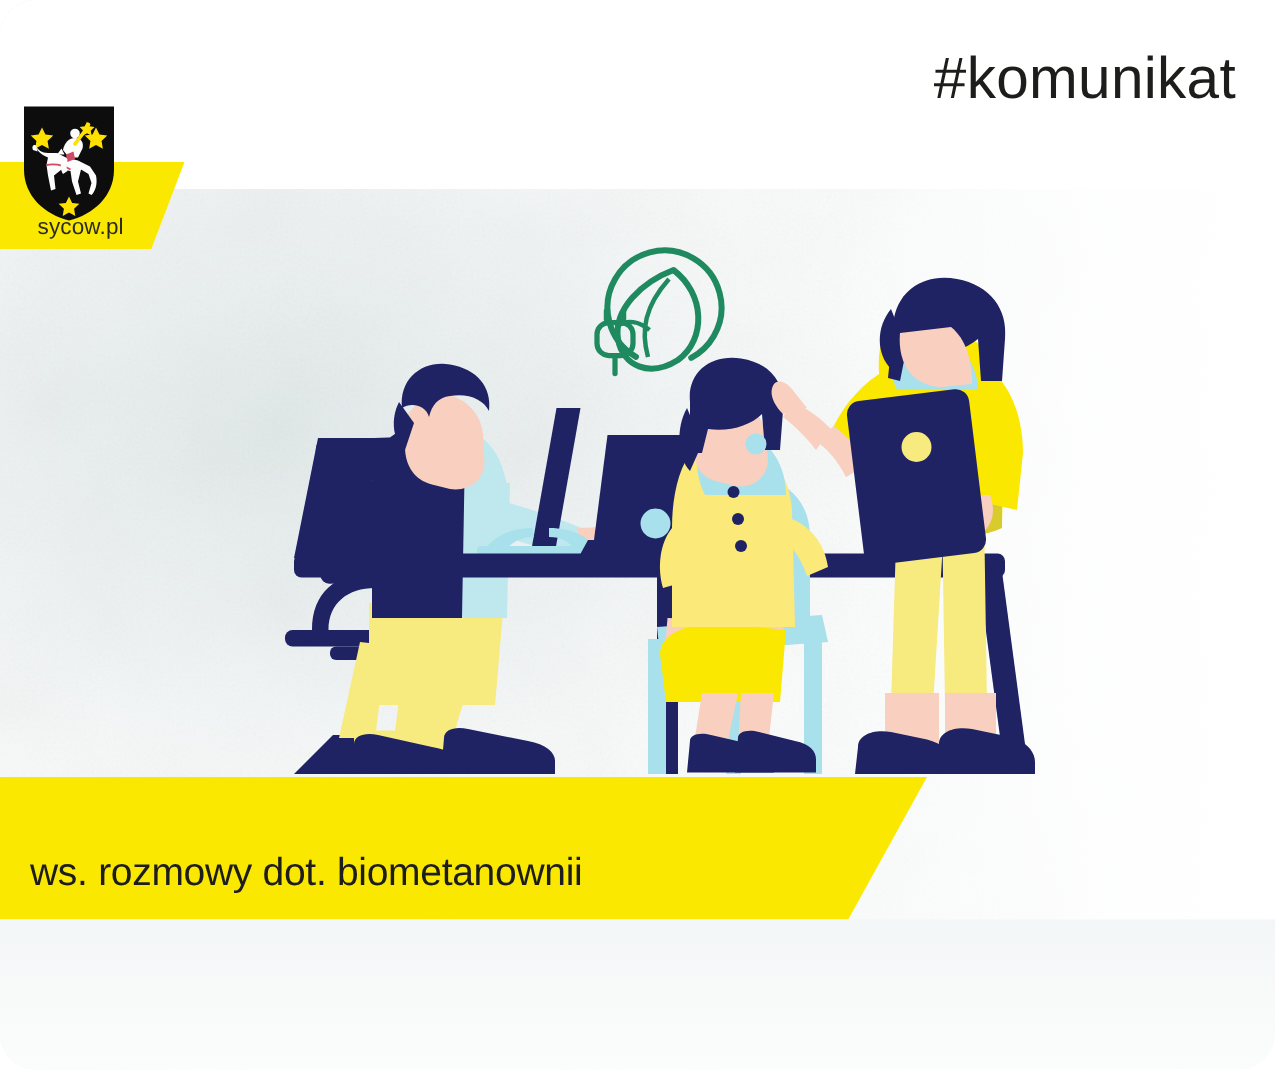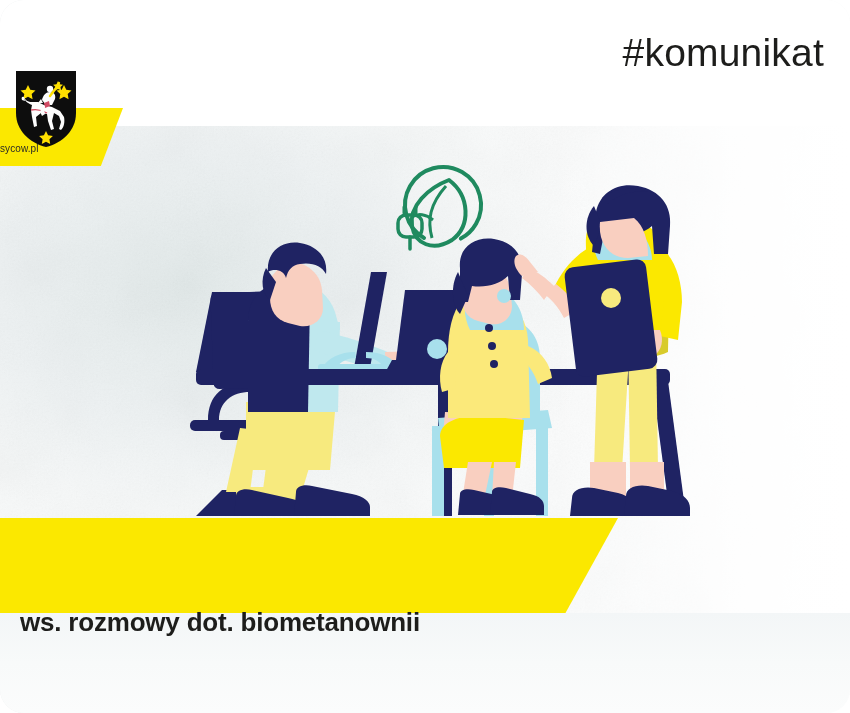--- a/index.html
+++ b/index.html
@@ -43,41 +43,41 @@
     color:#1d1d1b;line-height:1;white-space:nowrap;
   }
   
   .logo-tab{
     position:absolute;left:0;top:108px;width:123px;height:58px;
     background:#fbe800;
     clip-path:polygon(0 0,100% 0,82% 100%,0 100%);
   }
   .crest{position:absolute;left:14px;top:69px;width:64px;height:80px;}
   .logo-url{
-    position:absolute;left:0;top:144px;
-    font-size:10px;font-weight:400;color:#2b2b26;letter-spacing:.1px;
+    position:absolute;left:25px;top:144px;
+    font-size:15px;font-weight:400;color:#2b2b26;letter-spacing:.1px;
     line-height:1;
   }
   
   .illu{position:absolute;left:0;top:0;width:850px;height:713px;}
   
   .banner{
     position:absolute;left:0;top:518px;width:618px;height:95px;
     background:#fbe800;
     clip-path:polygon(0 0,100% 0,91.5% 100%,0 100%);
   }
   .banner-title{
     position:absolute;left:20px;top:531px;
     font-size:28px;font-weight:700;color:#1d1d1b;
     letter-spacing:-.3px;line-height:1.05;white-space:nowrap;
   }
   .banner-sub{
     position:absolute;left:20px;top:568px;
-    font-size:26px;font-weight:700;color:#1d1d1b;
-    letter-spacing:-.2px;line-height:1.05;white-space:nowrap;margin-top:41px;
+    font-size:26px;font-weight:400;color:#1d1d1b;
+    letter-spacing:-.2px;line-height:1.05;white-space:nowrap;
   }
 </style>
 </head>
 <body>
 
 <div id="poster">
 
   <div class="bg-base"></div>
 
   <svg class="bg-noise" viewBox="0 0 850 713" preserveAspectRatio="none">

